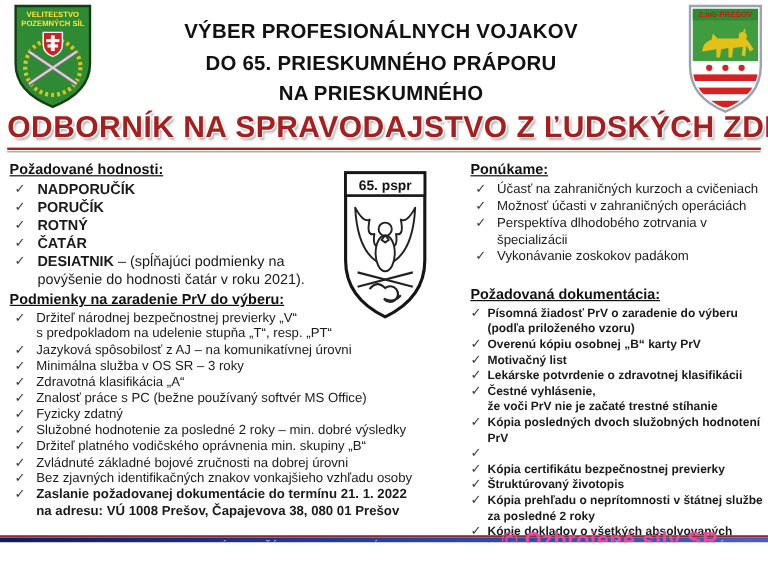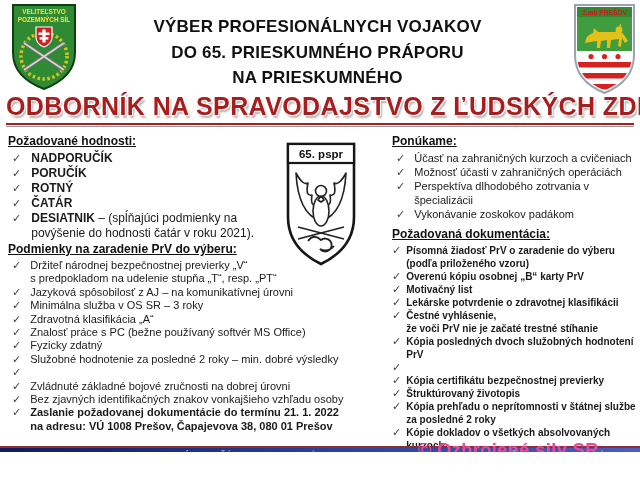--- a/index.html
+++ b/index.html
@@ -35,21 +35,21 @@
   .ranks-block .checklist{font-size:12px;line-height:15px;}
   .ranks-block .check{margin-left:4px;margin-right:10px;}
 
   .conditions-block{position:absolute;left:8px;top:242px;width:384px;}
   .conditions-block .checklist{font-size:11px;line-height:13.4px;}
   .conditions-block .check{margin-left:4px;margin-right:9px;}
 
   .right-col{position:absolute;left:392px;top:134px;width:248px;}
   .offer-list{font-size:11px;line-height:14px;}
   .offer-list .check{margin-left:4px;margin-right:9px;}
-  .doc-head{margin-top:6px;text-decoration:underline;}
+  .doc-head{margin-top:17px;text-decoration:underline;}
   .doc-list{font-size:10px;line-height:13px;}
   .doc-list .check{margin-right:5px;}
 
   
   .badge{position:absolute;left:284px;top:141px;width:74px;height:126px;}
 
   
   .footer-bar{
     position:absolute;left:0;top:446px;width:640px;height:28px;box-sizing:border-box;
     background:linear-gradient(100deg,#101c5e 0%,#24３e96 45%,#4a5fc0 100%);
@@ -277,20 +277,21 @@
         <li class="check-item">
           <span class="check">✓</span>
           <span class="txt">Fyzicky zdatný</span>
         </li>
         <li class="check-item">
           <span class="check">✓</span>
           <span class="txt">Služobné hodnotenie za posledné 2 roky – min. dobré výsledky</span>
         </li>
         <li class="check-item">
           <span class="check">✓</span>
+          <span class="txt">Držiteľ platného vodičského oprávnenia min. skupiny „B“</span>
         </li>
         <li class="check-item">
           <span class="check">✓</span>
           <span class="txt">Zvládnuté základné bojové zručnosti na dobrej úrovni</span>
         </li>
         <li class="check-item">
           <span class="check">✓</span>
           <span class="txt">Bez zjavných identifikačných znakov vonkajšieho vzhľadu osoby</span>
         </li>
         <li class="check-item bold">

